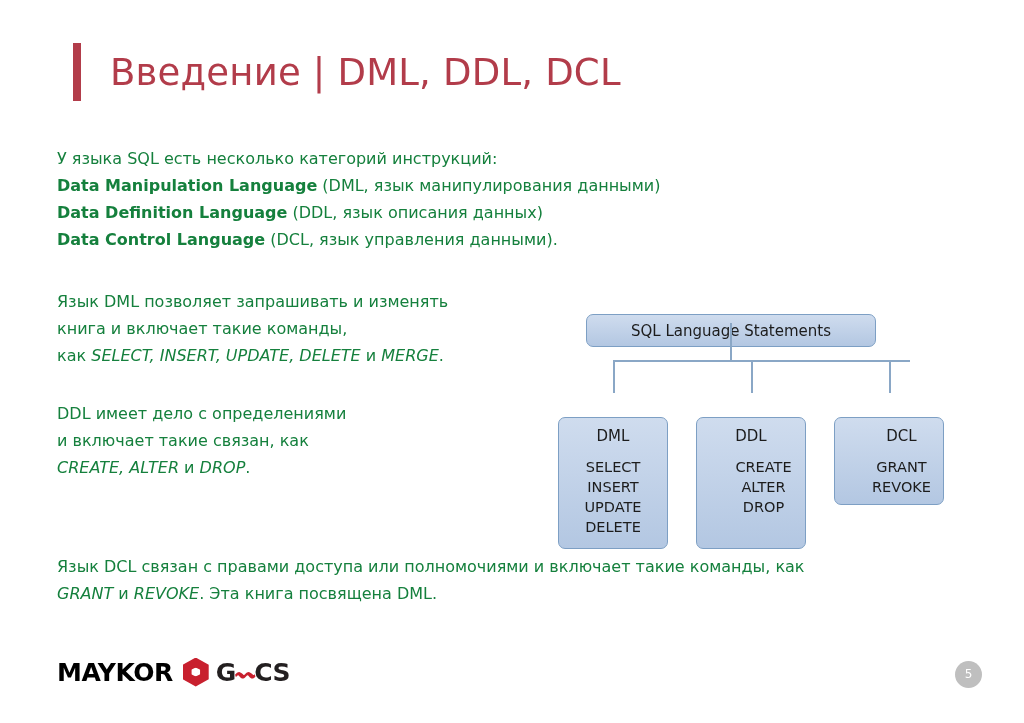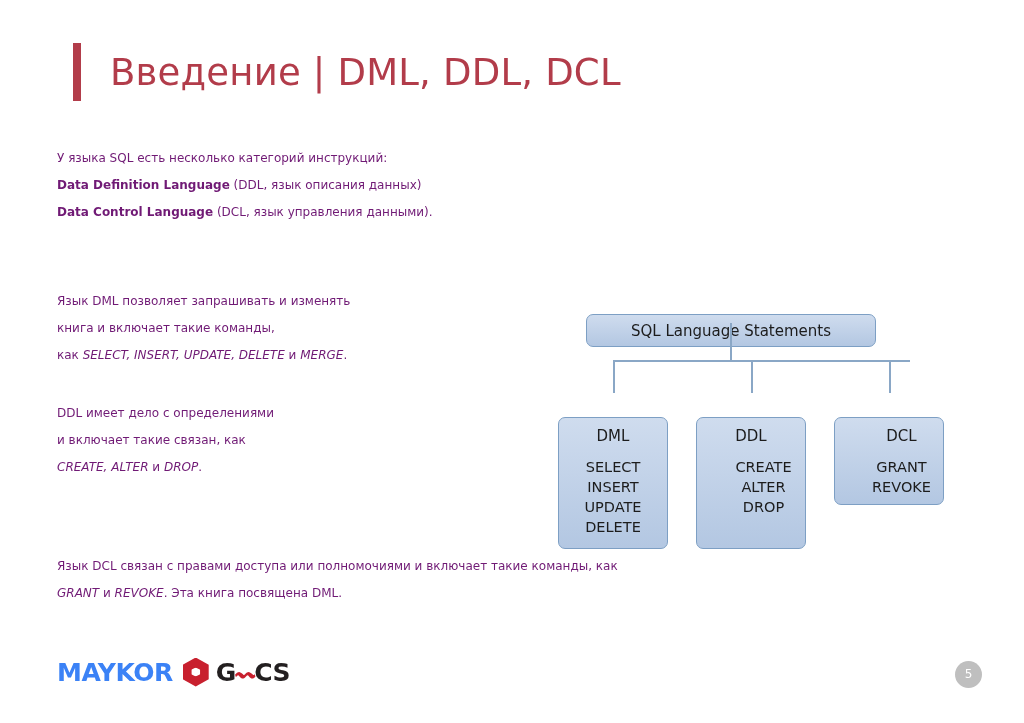--- a/index.html
+++ b/index.html
@@ -42,23 +42,23 @@
     color: #b23c4a;
     font-family: "DejaVu Sans", sans-serif;
     font-weight: 400;
     letter-spacing: 0.2px;
     white-space: nowrap;
   }
 
   
   .para {
     position: absolute;
-    font-size: 12px;
+    font-size: 16px;
     line-height: 27px;
-    color: #701a75;
+    color: #15803d;
     font-family: "DejaVu Sans", sans-serif;
   }
   .p-intro   { left: 57px; top: 145px; width: 700px; }
   .p-dml     { left: 57px; top: 288px; width: 500px; }
   .p-ddl     { left: 57px; top: 400px; width: 500px; }
   .p-dcl     { left: 57px; top: 553px; width: 900px; }
 
   .b { font-weight: bold; }
   .i { font-style: italic; }
 
@@ -124,21 +124,21 @@
     top: 655px;
     display: flex;
     align-items: center;
     height: 34px;
   }
   .logo-maykor {
     font-family: "DejaVu Sans", sans-serif;
     font-weight: bold;
     font-size: 25px;
     letter-spacing: -0.5px;
-    color: #3b82f6;
+    color: #000000;
   }
   .logo-hex {
     width: 26px;
     height: 29px;
     margin: 0 7px 0 10px;
     background: #c8202e;
     clip-path: polygon(50% 0%, 100% 25%, 100% 75%, 50% 100%, 0% 75%, 0% 25%);
     position: relative;
   }
   .logo-hex::after {
@@ -183,20 +183,23 @@
 <div class="slide">
 
   <div class="title-row">
     <div class="title-bar"></div>
     <div class="title-text">Введение | DML, DDL, DCL</div>
   </div>
 
   <div class="para p-intro">
     <div>У языка SQL есть несколько категорий инструкций:</div>
     <div>
+      <span class="b">Data Manipulation Language</span><span> (DML, язык манипулирования данными)</span>
+    </div>
+    <div>
       <span class="b">Data Definition Language</span><span> (DDL, язык описания данных)</span>
     </div>
     <div>
       <span class="b">Data Control Language</span><span> (DCL, язык управления данными).</span>
     </div>
   </div>
 
   <div class="para p-dml">
     <div>Язык DML позволяет запрашивать и изменять</div>
     <div>книга и включает такие команды,</div>

